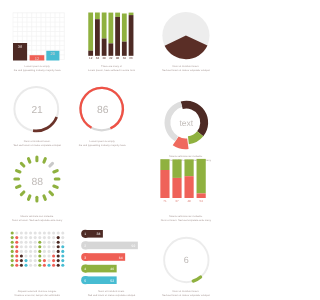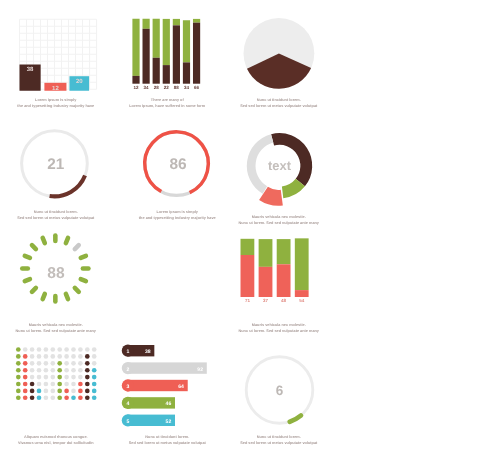--- a/index.html
+++ b/index.html
@@ -1,18 +1,18 @@
 <!DOCTYPE html>
 <html><head>
 <meta charset="utf-8">
 <style>
   html,body{margin:0;padding:0;background:#fff;width:223px;height:300px;overflow:hidden;}
   body{font-family:"Liberation Sans",sans-serif;-webkit-font-smoothing:antialiased;text-rendering:geometricPrecision;}
   #root{position:relative;width:223px;height:300px;}
-  .cell{position:absolute;width:74.33px;height:75px;overflow:visible;font-weight:bold;}
+  .cell{position:absolute;width:74.33px;height:75px;overflow:visible;}
   .cap{position:absolute;left:2.2px;width:70px;bottom:3.2px;text-align:center;font-size:2.55px;line-height:3.3px;color:#a89a97;letter-spacing:0px;}
   svg{display:block;position:absolute;left:0;top:0;}
 </style>
 </head>
 <body>
 
 <div id="root">
     <div class="cell" style="left: 0px; top: 0px;">
       <svg width="74.33" height="75" viewBox="0 0 74.33 75">
         <g>
@@ -115,32 +115,32 @@
       <svg width="74.33" height="75" viewBox="0 0 74.33 75">
         <circle cx="36.3" cy="34" r="21.9" fill="none" stroke="#eaeaea" stroke-width="2"></circle>
         <path d="M 56.68 42.03 A 21.9 21.9 0 0 1 33.06 55.66" fill="none" stroke="#6b332a" stroke-width="2.7"></path>
         <text x="37.1" y="37.599999999999994" text-anchor="middle" font-size="10.2" fill="#bdb8b5">21</text>
       </svg>
       <div class="cap">
         <div>Nunc ut tincidunt lorem.</div>
         <div>Sed sed lorem ut metus vulputate volutpat</div>
       </div>
     </div>
-    <div class="cell" style="left: 81px; top: 75px;">
+    <div class="cell" style="left: 65px; top: 75px;">
       <svg width="74.33" height="75" viewBox="0 0 74.33 75">
         <circle cx="36.67" cy="34.10" r="21.2" fill="none" stroke="#d8d8d8" stroke-width="2.2"></circle>
         <path d="M 26.52 52.71 A 21.2 21.2 0 1 1 45.43 53.41" fill="none" stroke="#ef5246" stroke-width="2.3"></path>
         <text x="37.67" y="37.60" text-anchor="middle" font-size="10.3" fill="#bdb8b5">86</text>
       </svg>
       <div class="cap">
         <div>Lorem ipsum is simply</div>
         <div>the  and typesetting industry majority have</div>
       </div>
     </div>
-    <div class="cell" style="left: 148.66px; top: 78px;">
+    <div class="cell" style="left: 148.66px; top: 90px;">
       <svg width="74.33" height="75" viewBox="0 0 74.33 75">
         <path d="M 31.70 11.44 A 21.8 21.8 0 0 1 54.28 46.22 L 48.14 41.25 A 13.9 13.9 0 0 0 33.74 19.07 Z" fill="#4d2a24"></path>
         <path d="M 54.28 46.22 A 21.8 21.8 0 0 1 39.85 54.16 L 38.94 46.31 A 13.9 13.9 0 0 0 48.14 41.25 Z" fill="#8fb13f"></path>
         <path d="M 39.56 59.01 A 23.2 23.2 0 0 1 23.73 55.35 L 29.58 46.51 A 12.6 12.6 0 0 0 38.17 48.50 Z" fill="#ef6a5e"></path>
         <path d="M 26.11 51.19 A 21.8 21.8 0 0 1 31.70 11.44 L 33.20 17.05 A 16 16 0 0 0 29.10 46.21 Z" fill="#dedede"></path>
         <text x="37.34" y="35.50" text-anchor="middle" font-size="8.6" fill="#c4bfbc">text</text>
       </svg>
       <div class="cap">
         <div>Mauris vehicula nec molestie.</div>
         <div>Nunc ut  lorem. Sed sed  vulputate  ante many</div>

